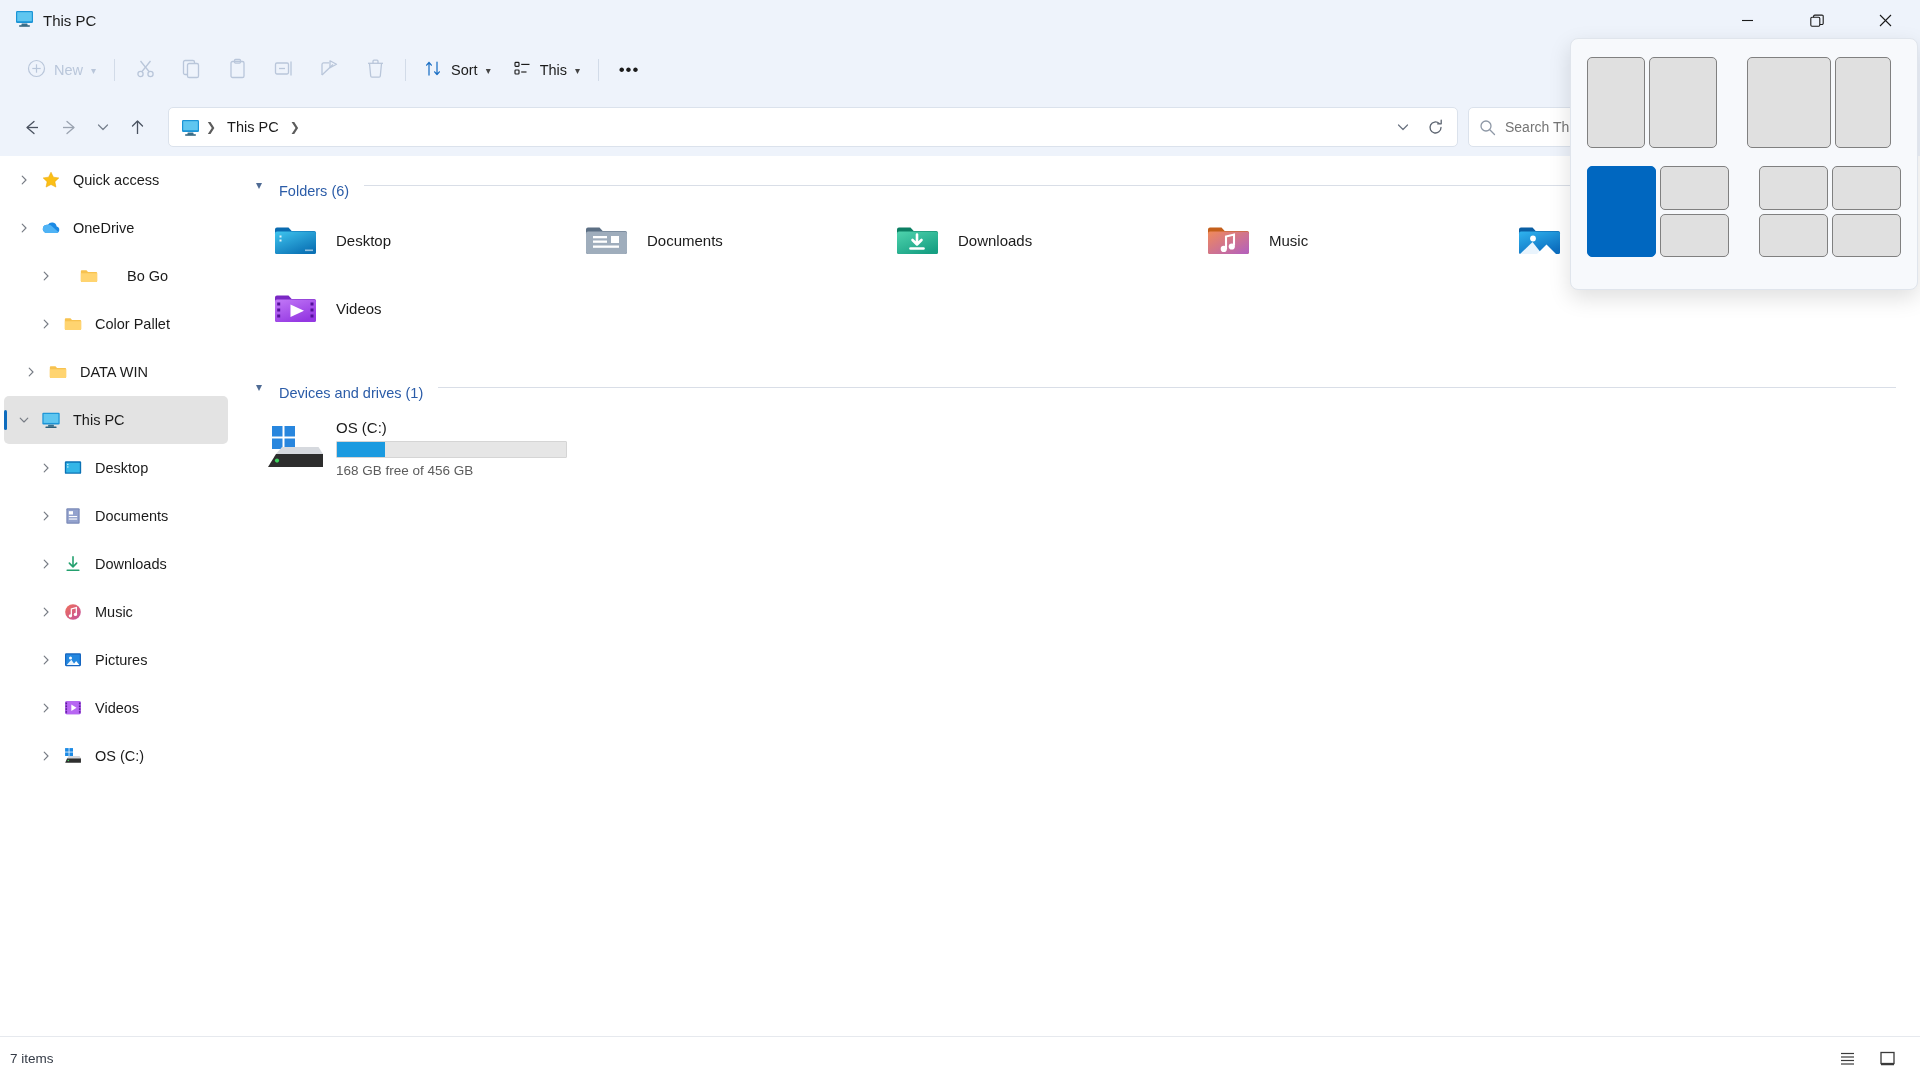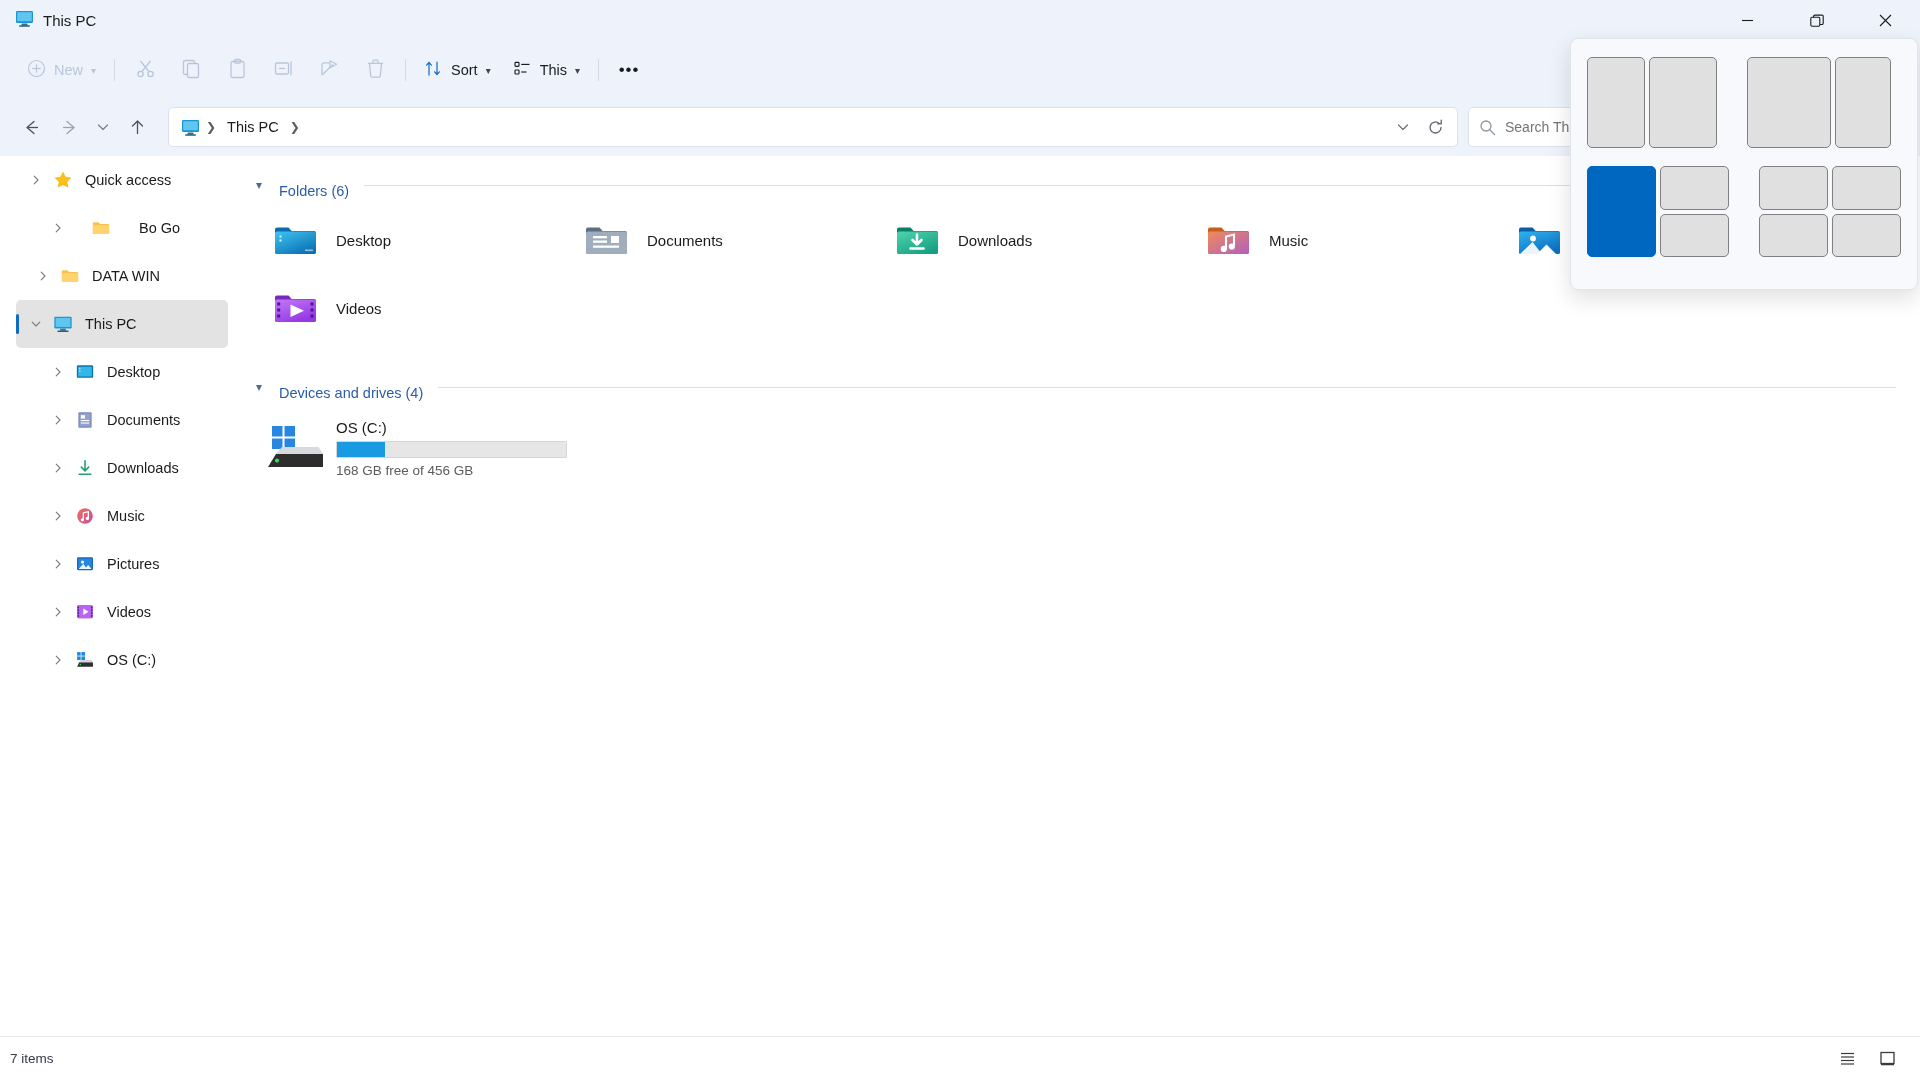--- a/index.html
+++ b/index.html
@@ -80,21 +80,21 @@
   }
   .search-ph { font-size: 14px; color: #8e98a6; }
 
   
   .sidebar {
     position: absolute; top: 156px; left: 0; width: 234px; height: 880px;
     background: #ffffff; overflow: hidden;
   }
   .nav-item {
     height: 48px; display: flex; align-items: center;
-    border-radius: 5px; margin: 0 6px 0 16px;
+    border-radius: 5px; margin: 0 6px 0 4px;
   }
   .nav-item.selected { background: #e3e3e3; }
   .nav-item.selected::before {
     content: ""; position: absolute; left: 0;
     width: 3px; height: 20px; background: #0f6cbd; border-radius: 2px;
     margin-top: 0;
   }
   .nav-expander {
     width: 28px; min-width: 28px; height: 28px;
     display: flex; align-items: center; justify-content: center;
@@ -380,33 +380,61 @@
             <path d="M4.2 2.2 L8 6 L4.2 9.8" fill="none" stroke="currentColor" stroke-width="1.15" stroke-linecap="round" stroke-linejoin="round"></path>
           </svg>
         </span>
         <span class="nav-ico">
           <svg width="20" height="20" viewBox="0 0 24 24">
             <path d="M12 2.6 L14.9 8.6 L21.4 9.5 L16.7 14 L17.9 20.5 L12 17.4 L6.1 20.5 L7.3 14 L2.6 9.5 L9.1 8.6 Z" fill="#fbbf16" stroke="#e8a200" stroke-width="0.6"></path>
           </svg>
         </span>
         <span class="nav-label">Quick access</span>
       </div>
+      <div class="nav-item" style="padding-left: 6px; position: relative;">
+        <span class="nav-expander">
+          <svg width="12" height="12" viewBox="0 0 12 12">
+            <path d="M4.2 2.2 L8 6 L4.2 9.8" fill="none" stroke="currentColor" stroke-width="1.15" stroke-linecap="round" stroke-linejoin="round"></path>
+          </svg>
+        </span>
+        <span class="nav-ico">
+          <svg width="20" height="20" viewBox="0 0 24 24">
+            <path d="M6 18 h12.2 a4 4 0 0 0 0.6 -7.9 a5.6 5.6 0 0 0 -10.4 -1.9 A4.4 4.4 0 0 0 6 18 Z" fill="#1b8ae5"></path>
+            <path d="M6 18 h12.2 a4 4 0 0 0 2.6 -1.2 L12.5 9.2 a5.5 5.5 0 0 0 -4.1 -1 A4.4 4.4 0 0 0 6 18 Z" fill="#4fb3f5"></path>
+          </svg>
+        </span>
+        <span class="nav-label">OneDrive</span>
+      </div>
       <div class="nav-item" style="padding-left: 28px; position: relative; gap: 16px;">
         <span class="nav-expander">
           <svg width="12" height="12" viewBox="0 0 12 12">
             <path d="M4.2 2.2 L8 6 L4.2 9.8" fill="none" stroke="currentColor" stroke-width="1.15" stroke-linecap="round" stroke-linejoin="round"></path>
           </svg>
         </span>
         <span class="nav-ico">
           <svg width="20" height="20" viewBox="0 0 24 24">
             <path d="M2.2 6.4 a1.2 1.2 0 0 1 1.2 -1.2 H9 l1.8 1.9 h9.8 a1.2 1.2 0 0 1 1.2 1.2 V18 a1.2 1.2 0 0 1 -1.2 1.2 H3.4 A1.2 1.2 0 0 1 2.2 18 Z" fill="#f7c24f"></path>
             <path d="M2.2 8.6 h19.6 V18 a1.2 1.2 0 0 1 -1.2 1.2 H3.4 A1.2 1.2 0 0 1 2.2 18 Z" fill="#ffd470"></path>
           </svg>
         </span>
         <span class="nav-label">Bo Go</span>
+      </div>
+      <div class="nav-item" style="padding-left: 28px; position: relative;">
+        <span class="nav-expander">
+          <svg width="12" height="12" viewBox="0 0 12 12">
+            <path d="M4.2 2.2 L8 6 L4.2 9.8" fill="none" stroke="currentColor" stroke-width="1.15" stroke-linecap="round" stroke-linejoin="round"></path>
+          </svg>
+        </span>
+        <span class="nav-ico">
+          <svg width="20" height="20" viewBox="0 0 24 24">
+            <path d="M2.2 6.4 a1.2 1.2 0 0 1 1.2 -1.2 H9 l1.8 1.9 h9.8 a1.2 1.2 0 0 1 1.2 1.2 V18 a1.2 1.2 0 0 1 -1.2 1.2 H3.4 A1.2 1.2 0 0 1 2.2 18 Z" fill="#f7c24f"></path>
+            <path d="M2.2 8.6 h19.6 V18 a1.2 1.2 0 0 1 -1.2 1.2 H3.4 A1.2 1.2 0 0 1 2.2 18 Z" fill="#ffd470"></path>
+          </svg>
+        </span>
+        <span class="nav-label">Color Pallet</span>
       </div>
       <div class="nav-item" style="padding-left: 13px; position: relative; align-items: center;">
         <span class="nav-expander">
           <svg width="12" height="12" viewBox="0 0 12 12">
             <path d="M4.2 2.2 L8 6 L4.2 9.8" fill="none" stroke="currentColor" stroke-width="1.15" stroke-linecap="round" stroke-linejoin="round"></path>
           </svg>
         </span>
         <span class="nav-ico">
           <svg width="20" height="20" viewBox="0 0 24 24">
             <path d="M2.2 6.4 a1.2 1.2 0 0 1 1.2 -1.2 H9 l1.8 1.9 h9.8 a1.2 1.2 0 0 1 1.2 1.2 V18 a1.2 1.2 0 0 1 -1.2 1.2 H3.4 A1.2 1.2 0 0 1 2.2 18 Z" fill="#f7c24f"></path>
@@ -682,21 +710,21 @@
             </g>
             <path d="M19.5 20.5 L33 26.8 L19.5 33.1 Z" fill="#ffffff"></path>
           </svg>
         </span>
         <span class="tile-label">Videos</span>
       </div>
     </div>
 
   <div class="group-hdr" style="margin-top:28px;">
     <span class="group-chev">▾</span>
-    <span class="group-title">Devices and drives (4)</span>
+    <span class="group-title">Devices and drives (1)</span>
     <span class="group-rule"></span>
   </div>
 
   <div class="grid" id="drives-grid">
       <div class="drive-tile">
         <span class="drive-ico">
           <svg width="58" height="50" viewBox="0 0 58 50">
             <g fill="#2886de">
               <rect x="6" y="3" width="10.5" height="10.5"></rect>
               <rect x="18.5" y="3" width="10.5" height="10.5"></rect>

